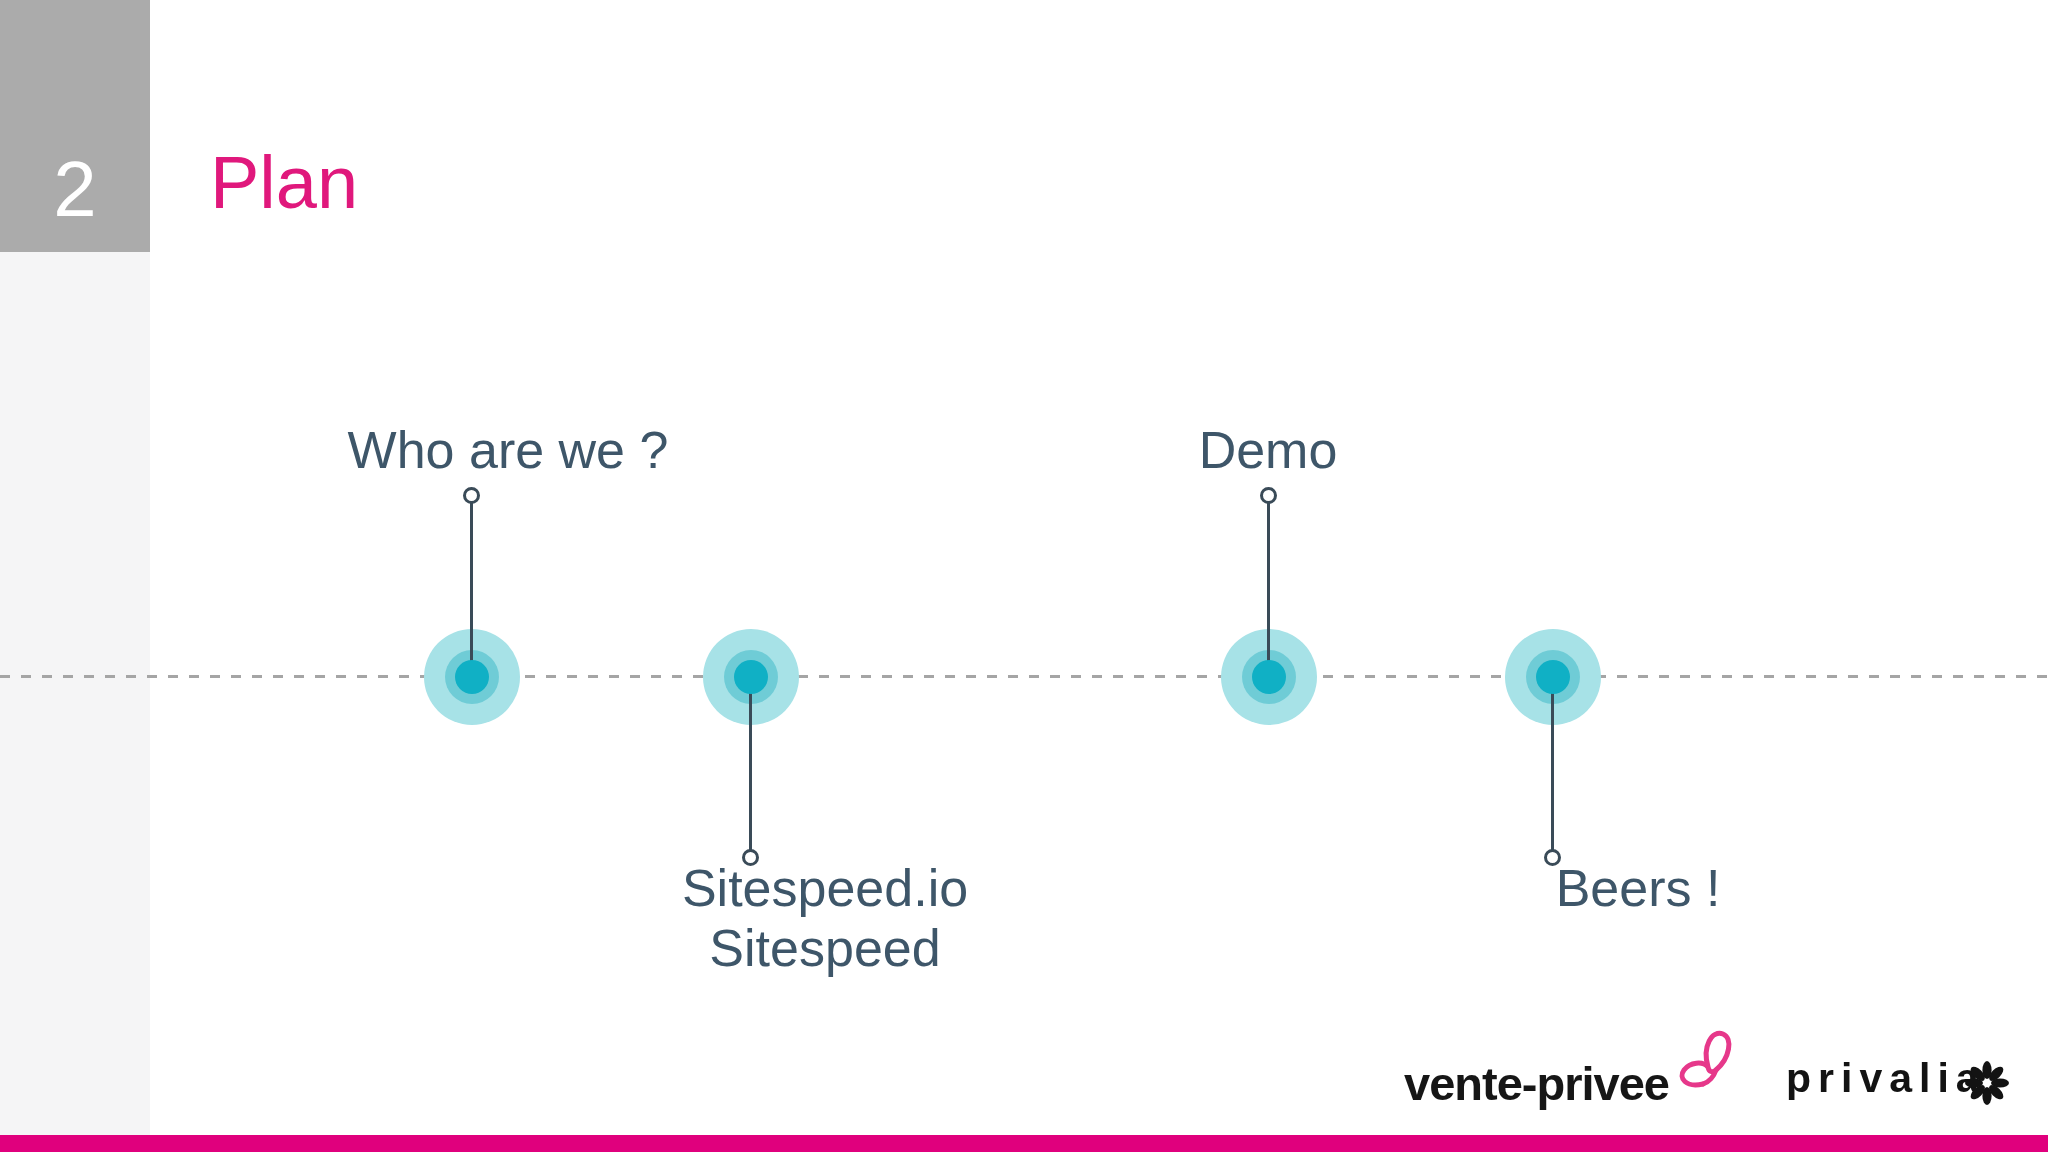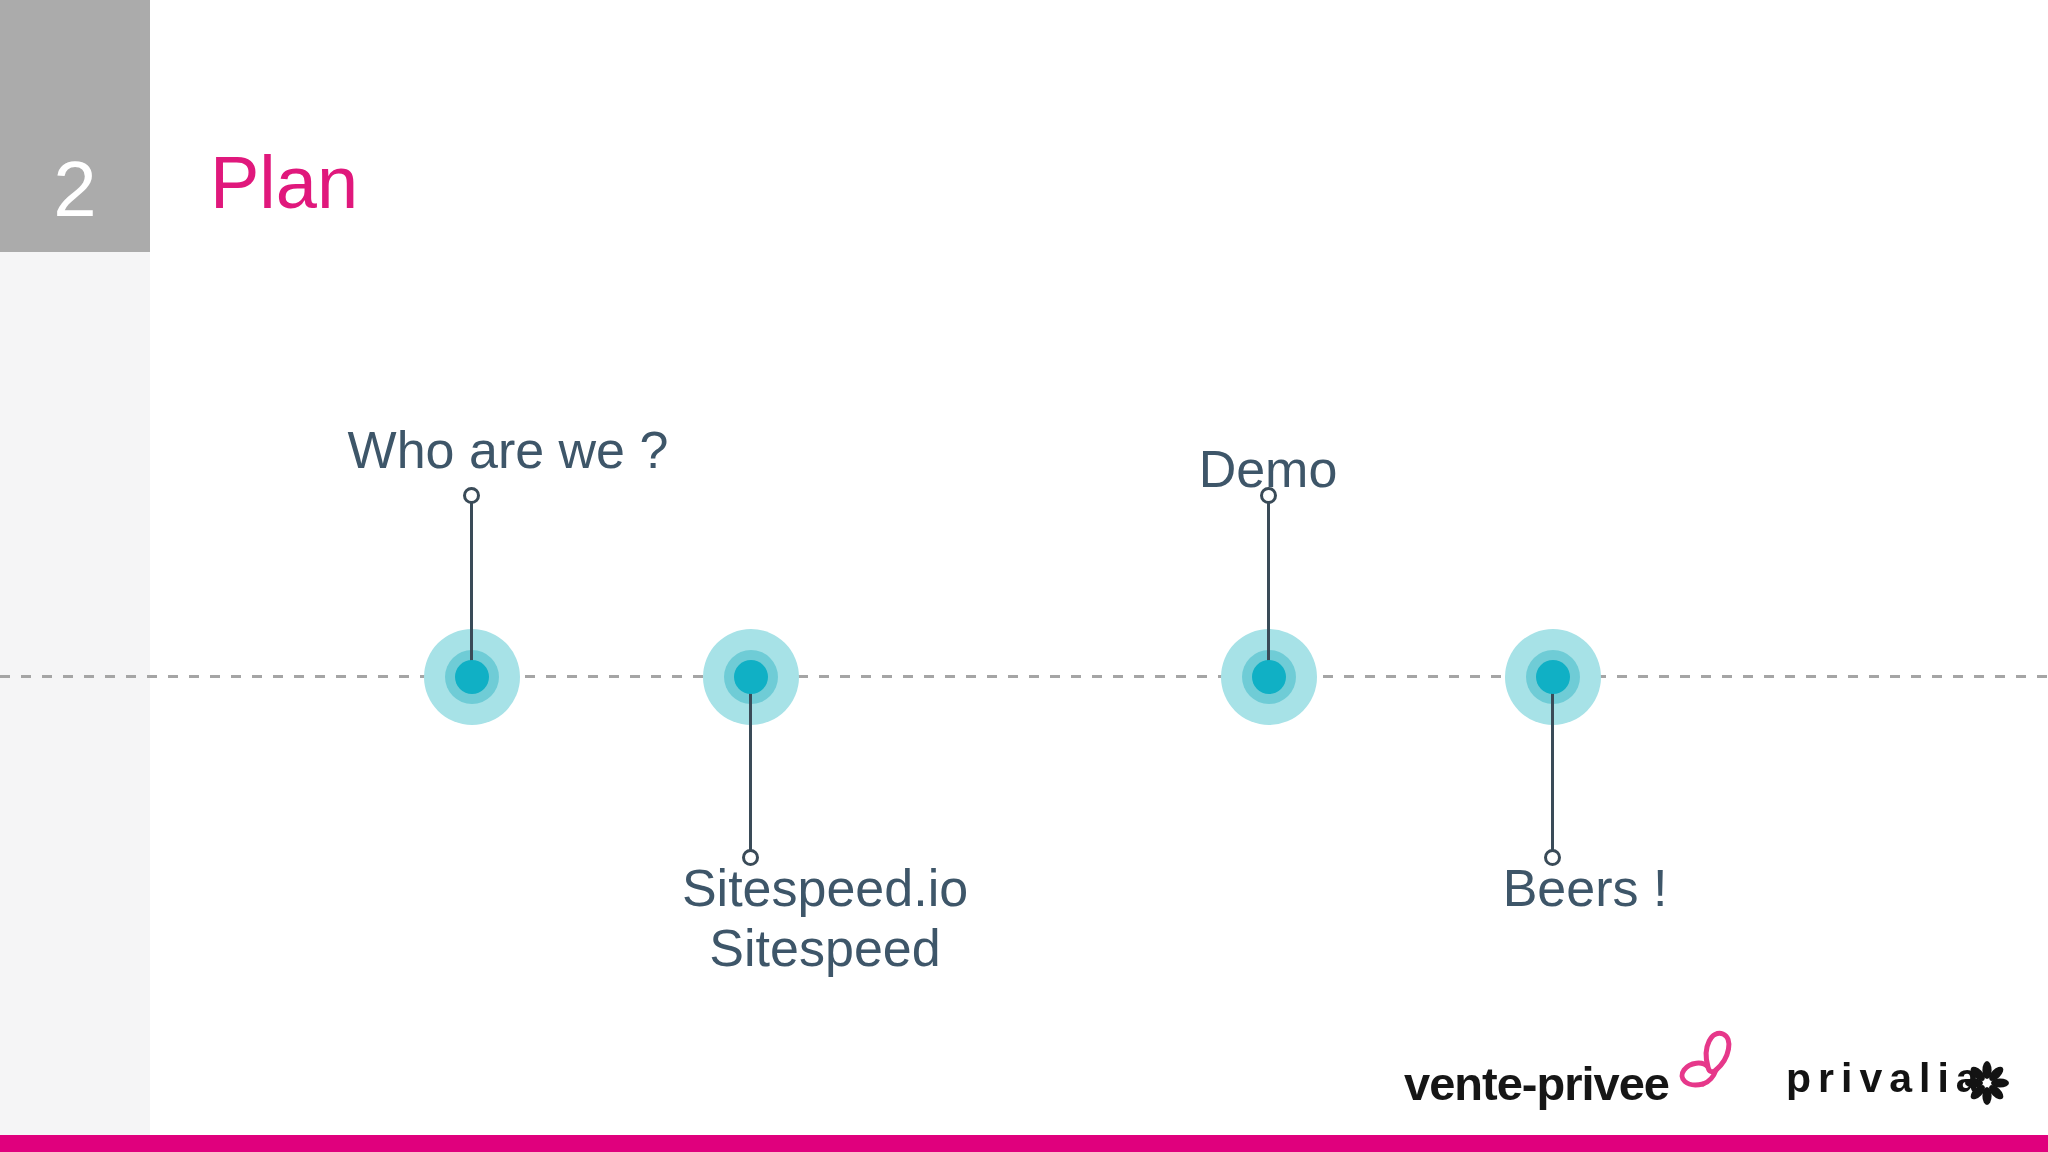--- a/index.html
+++ b/index.html
@@ -80,30 +80,30 @@
   <div class="t-label" style="left:825px;top:858px">
     <div>Sitespeed.io</div>
     <div>Sitespeed</div>
   </div>
 
   <div class="circle dot-outer" style="left:1221px;top:629px"></div>
   <div class="circle dot-middle" style="left:1242px;top:650px"></div>
   <div class="circle dot-inner" style="left:1252px;top:660px"></div>
   <div class="connector" style="left:1267px;top:498px;height:179px"></div>
   <div class="endpoint" style="left:1260px;top:487px"></div>
-  <div class="t-label" style="left:1268px;top:439px">
+  <div class="t-label" style="left:1268px;top:420px">
     <div>Demo</div>
   </div>
 
   <div class="circle dot-outer" style="left:1505px;top:629px"></div>
   <div class="circle dot-middle" style="left:1526px;top:650px"></div>
   <div class="circle dot-inner" style="left:1536px;top:660px"></div>
   <div class="connector" style="left:1551px;top:677px;height:175px"></div>
   <div class="endpoint" style="left:1544px;top:849px"></div>
-  <div class="t-label" style="left:1585px;top:858px">
+  <div class="t-label" style="left:1638px;top:858px">
     <div>Beers !</div>
   </div>
 
   <div class="vp-word">vente-privee</div>
   <svg class="butterfly" viewBox="0 0 58 72">
     <path d="M27 58 C10 62 2 52 8 44 C14 36 27 35 32 41" fill="none" stroke="#e6388a" stroke-width="5" stroke-linecap="round"></path>
     <path d="M32 41 C26 20 36 4 47 8 C57 12 54 32 40 44 C36 47 33 46 32 41 Z" fill="#ffffff" stroke="#e6388a" stroke-width="5" stroke-linejoin="round"></path>
     <path d="M27 58 C33 56 38 50 40 44" fill="none" stroke="#e6388a" stroke-width="5" stroke-linecap="round"></path>
   </svg>
   <div class="pv-word">privalia</div>

